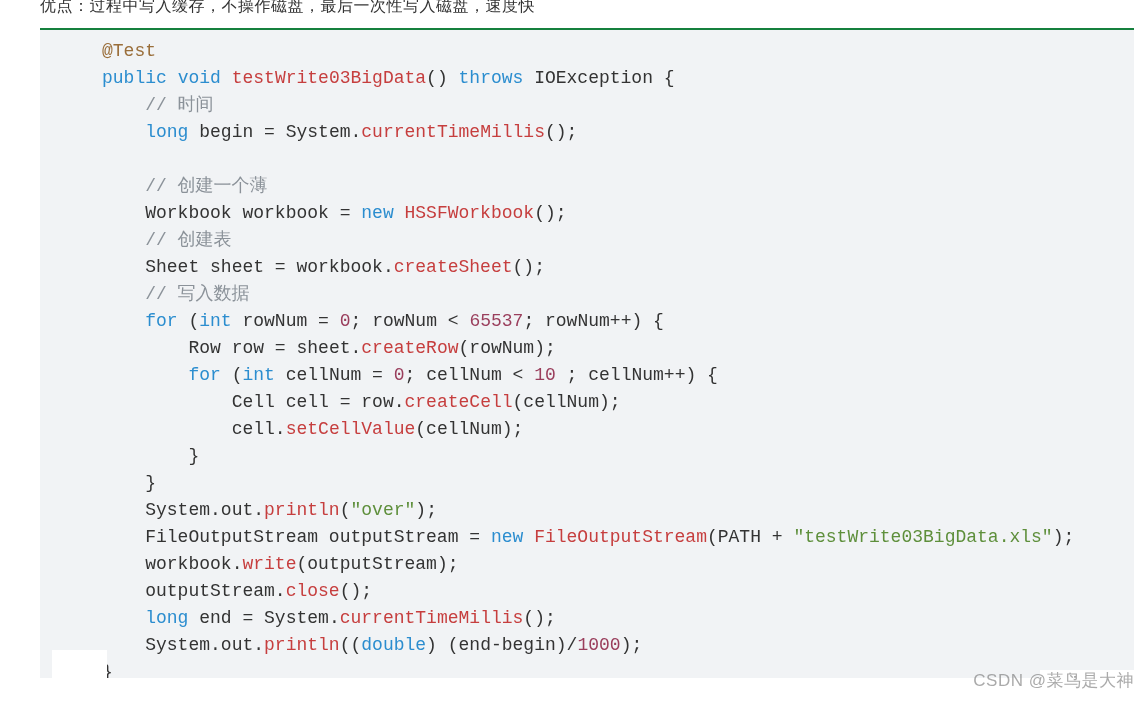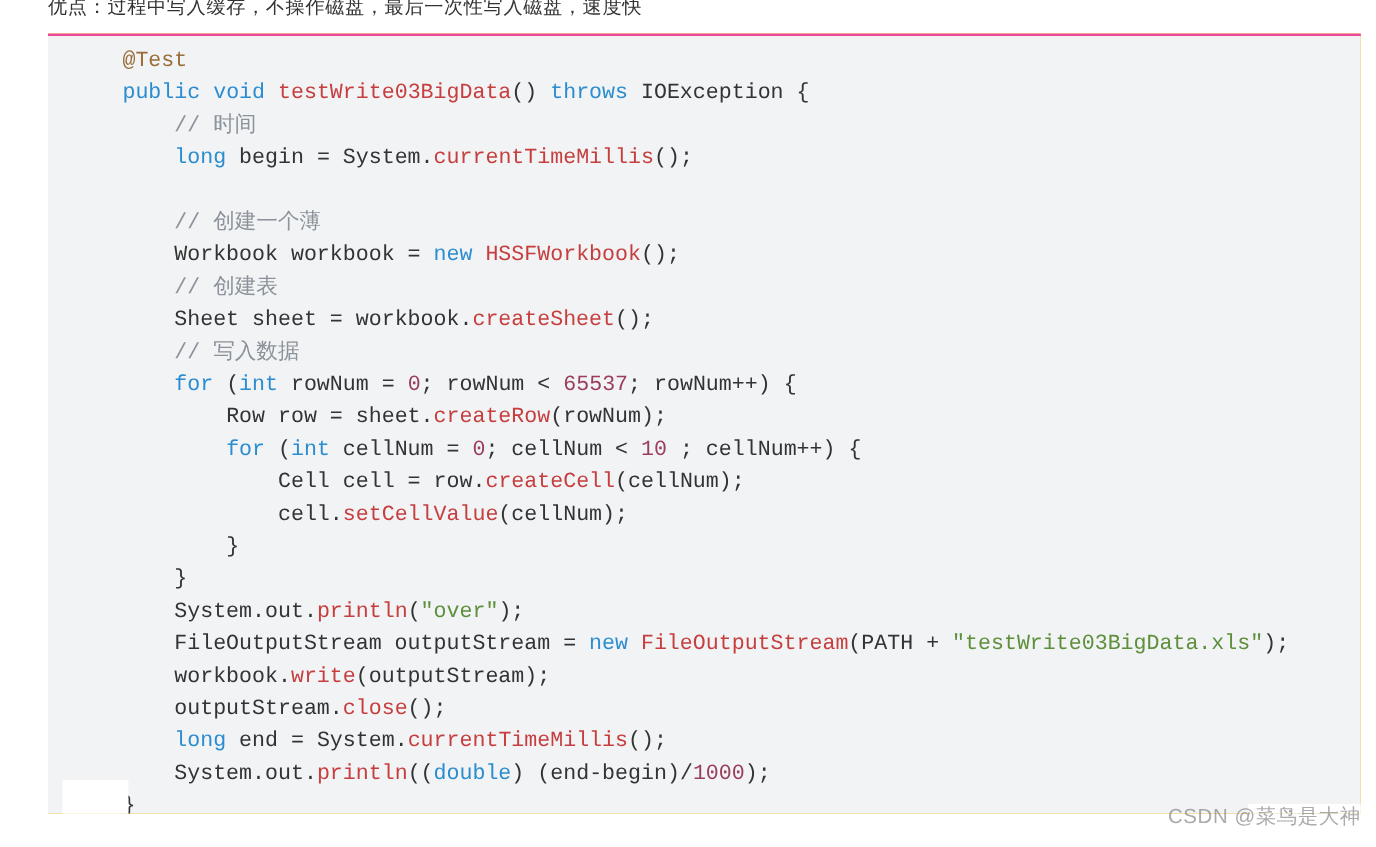--- a/index.html
+++ b/index.html
@@ -22,22 +22,22 @@
       font-size: 16px;
       color: #333;
       letter-spacing: 0.5px;
     }
     .code-container {
       position: absolute;
       top: 28px;
       left: 40px;
       right: 13px;
       bottom: 28px;
-      border-top: 2px solid #ec4899;
-      background: #eab308;
+      border-top: 2px solid #15803d;
+      background: #84cc16;
       overflow: hidden;
     }
     .code-inner {
       background: #f1f3f5;
       padding: 8px 0 8px 0;
       height: 100%;
       position: relative;
     }
     pre {
       font-family: "Consolas", "Monaco", "Courier New", monospace;

